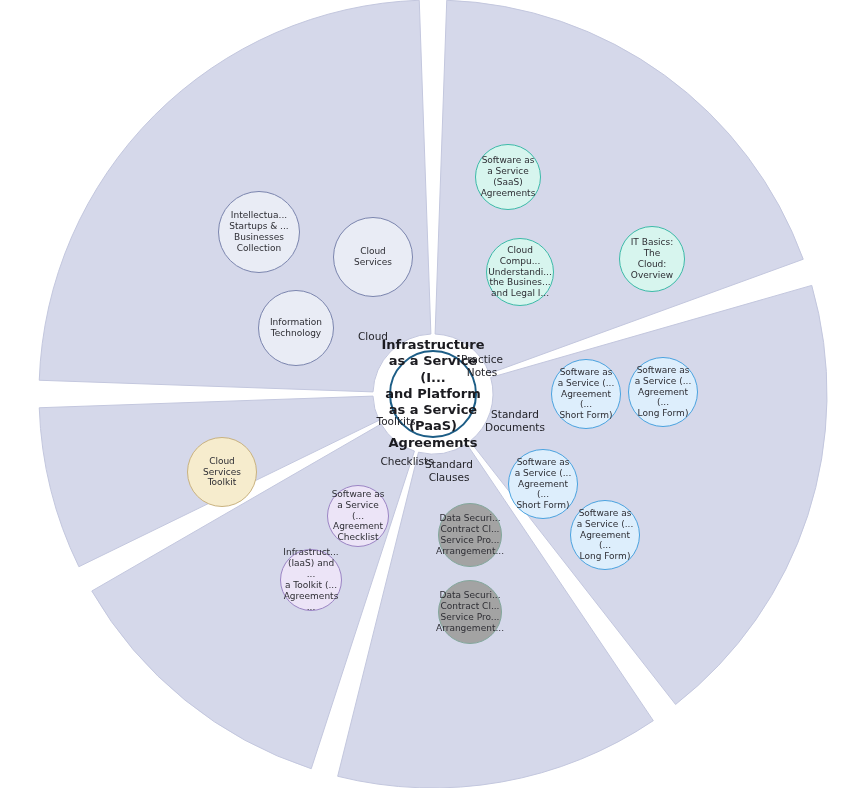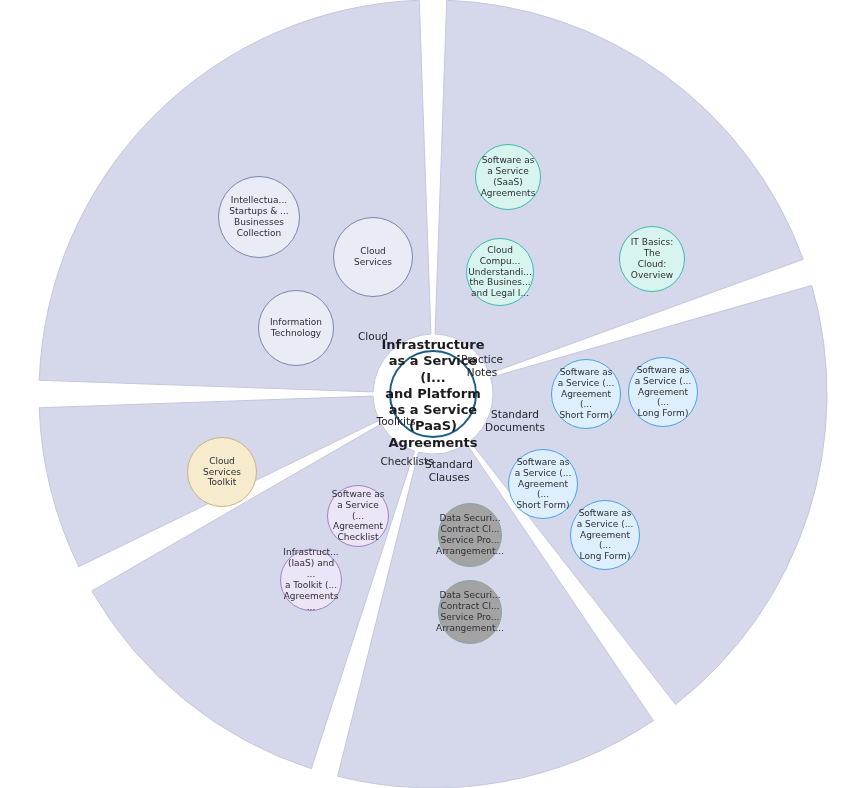--- a/index.html
+++ b/index.html
@@ -120,41 +120,41 @@
     <g id="sector-layer">
         <path d="M 373.03655037885426 391.90603019784993 L 39.240014154476285 380.24959829921465 A 394 394 0 0 1 419.24959829921437 0.24001415447634145 L 430.9060301978499 334.03655037885426 A 60 60 0 0 0 373.03655037885426 391.90603019784993 Z" class="sector-shape" fill="#d5d8ea"></path>
         <path d="M 435.09396980215007 334.03655037885426 L 446.7504017007855 0.2400141544762846 A 394 394 0 0 1 803.238892589648 259.24406352968657 L 489.3815572471545 373.4787914004599 A 60 60 0 0 0 435.09396980215007 334.03655037885426 Z" class="sector-shape" fill="#d5d8ea"></path>
         <path d="M 490.67570175629913 377.46175865098 L 811.7371081996976 285.3988818081021 A 394 394 0 0 1 675.5706212783093 704.4762369210484 L 469.9396885195395 441.28064521640334 A 60 60 0 0 0 490.67570175629913 377.46175865098 Z" class="sector-shape" fill="#d5d8ea"></path>
         <path d="M 466.5515742082448 443.7422543533025 L 653.3220039674743 720.6408035866864 A 394 394 0 0 1 337.6827731337309 776.2965161527426 L 418.48468626401996 452.21774357655977 A 60 60 0 0 0 466.5515742082448 443.7422543533025 Z" class="sector-shape" fill="#d5d8ea"></path>
         <path d="M 414.45898033750314 451.0633909777092 L 311.2473042162708 768.7162674202905 A 394 394 0 0 1 91.78599090893113 591 L 381.0384757729337 424 A 60 60 0 0 0 414.45898033750314 451.0633909777092 Z" class="sector-shape" fill="#d5d8ea"></path>
         <path d="M 379.07235722204996 420.30226880734466 L 78.87514575812821 566.7182318348964 A 394 394 0 0 1 39.240014154476285 407.7504017007853 L 373.03655037885426 396.09396980215 A 60 60 0 0 0 379.07235722204996 420.30226880734466 Z" class="sector-shape" fill="#d5d8ea"></path>
       </g>
   </svg>
   <div id="node-layer">
-      <div class="node-circle grp-topics" style="left: 259px; top: 217px; width: 82px; height: 82px;">
+      <div class="node-circle grp-topics" style="left: 259px; top: 232px; width: 82px; height: 82px;">
         <span class="node-label">Intellectua...
 Startups &amp; ...
 Businesses
 Collection</span>
       </div>
       <div class="node-circle grp-topics" style="left: 373px; top: 257px; width: 80px; height: 80px;">
         <span class="node-label">Cloud
 Services</span>
       </div>
       <div class="node-circle grp-topics" style="left: 296px; top: 328px; width: 76px; height: 76px;">
         <span class="node-label">Information
 Technology</span>
       </div>
       <div class="node-circle grp-practice" style="left: 508px; top: 177px; width: 66px; height: 66px;">
         <span class="node-label">Software as
 a Service
 (SaaS)
 Agreements</span>
       </div>
-      <div class="node-circle grp-practice" style="left: 500px; top: 272px; width: 68px; height: 68px;">
+      <div class="node-circle grp-practice" style="left: 520px; top: 272px; width: 68px; height: 68px;">
         <span class="node-label">Cloud Compu...
 Understandi...
 the Busines...
 and Legal I...</span>
       </div>
       <div class="node-circle grp-practice" style="left: 652px; top: 259px; width: 66px; height: 66px;">
         <span class="node-label">IT Basics:
 The
 Cloud:
 Overview</span>

